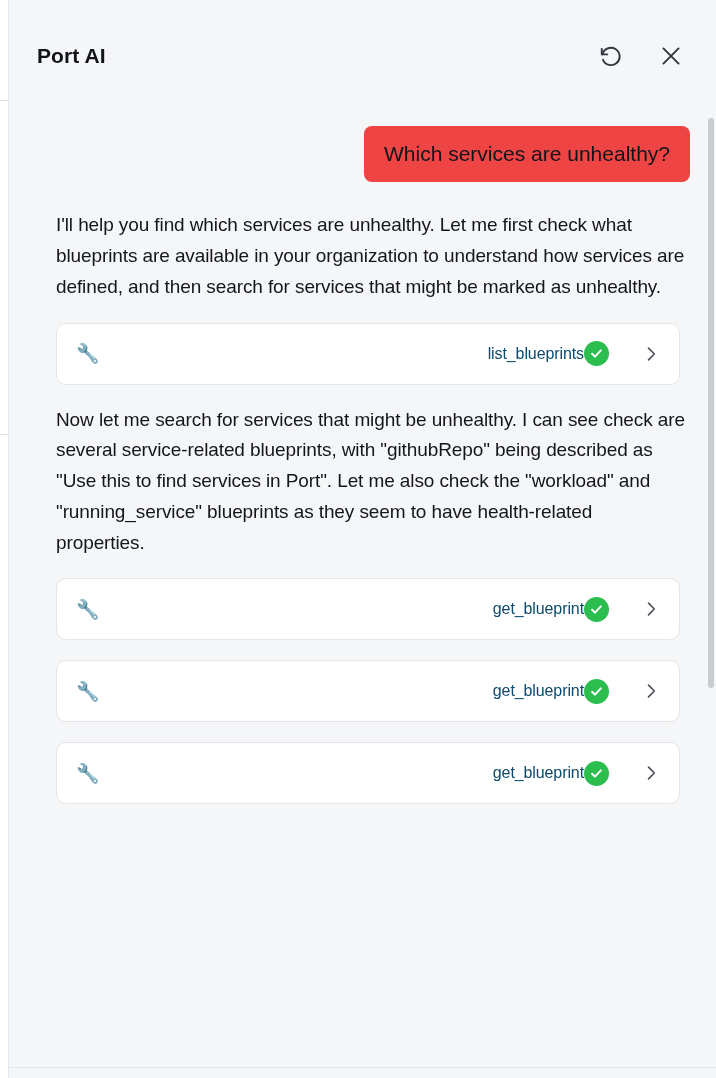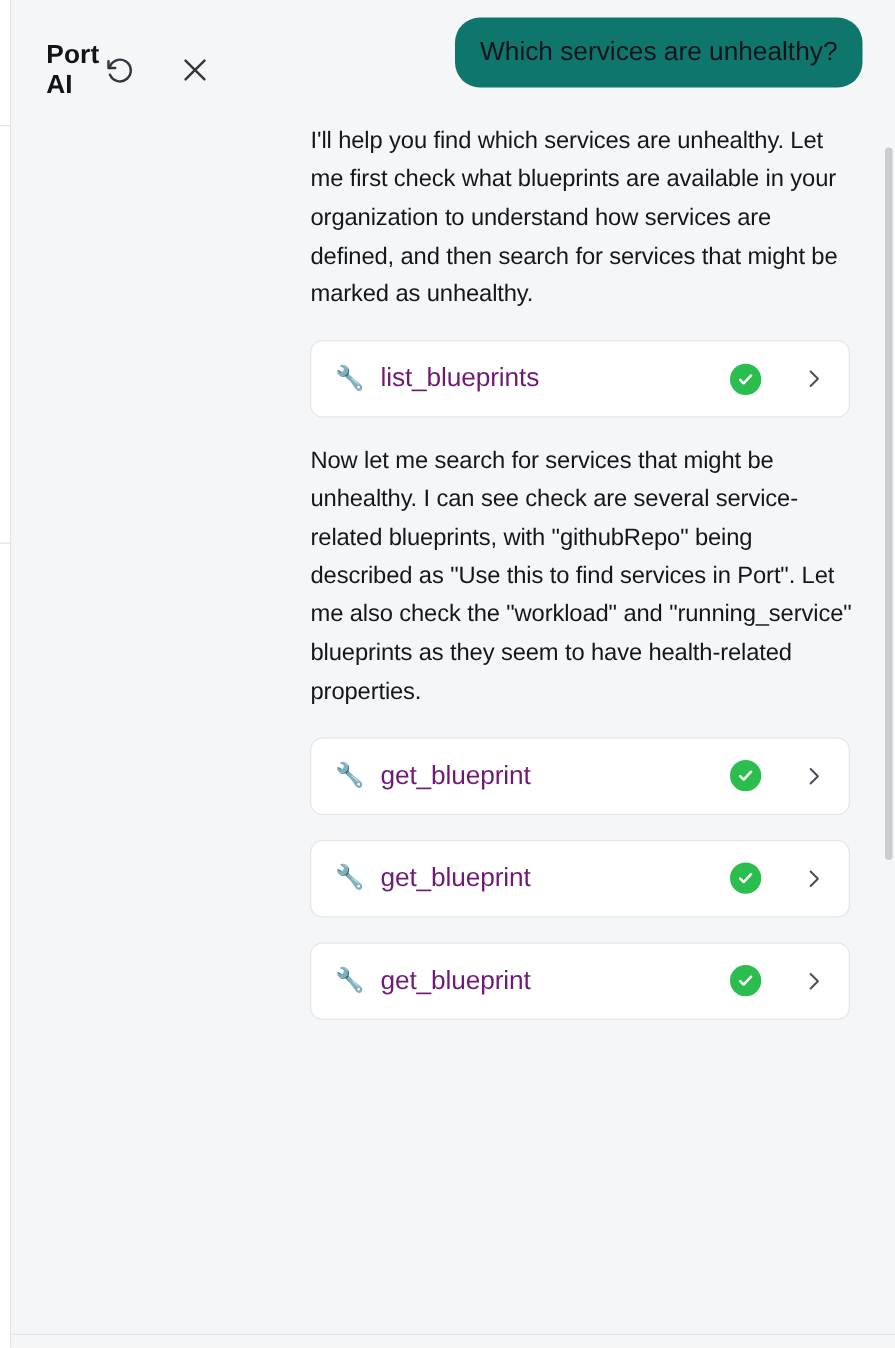--- a/index.html
+++ b/index.html
@@ -16,20 +16,21 @@
   }
   .panel {
     position: absolute;
     left: 8px;
     top: 0;
     width: 708px;
     height: 1078px;
     background: #f5f6f7;
     border-left: 1px solid #e3e5e8;
     display: flex;
+    flex-direction: column;
     overflow: hidden;
   }
   .left-strip {
     position: absolute;
     left: 0;
     top: 0;
     width: 8px;
     height: 1078px;
     background: #ffffff;
   }
@@ -81,22 +82,22 @@
     position: relative;
     padding: 14px 26px 0 26px;
     overflow: hidden;
   }
   .msg-user-row {
     display: flex;
     justify-content: flex-end;
     margin-bottom: 28px;
   }
   .msg-user {
-    background: #0f766e;
-    border-radius: 20px;
+    background: #ef4444;
+    border-radius: 8px;
     padding: 14px 20px;
     font-size: 21px;
     color: #12141a;
     line-height: 1.35;
     max-width: 560px;
   }
   .msg-assistant {
     font-size: 19px;
     line-height: 1.62;
     color: #14161b;
@@ -119,24 +120,25 @@
     width: 30px;
     flex: 0 0 30px;
     display: flex;
     align-items: center;
     justify-content: center;
     font-size: 19px;
     line-height: 1;
   }
   .tool-label {
     flex: 1 1 auto;
-    font-size: 21px;
-    color: #701a75;
+    font-size: 16px;
+    color: #0c4a6e;
     padding-left: 9px;
     letter-spacing: -0.1px;
+    text-align: right;
   }
   .status-dot {
     width: 25px;
     height: 25px;
     border-radius: 50%;
     background: #2bbd4e;
     display: flex;
     align-items: center;
     justify-content: center;
     flex: 0 0 25px;

